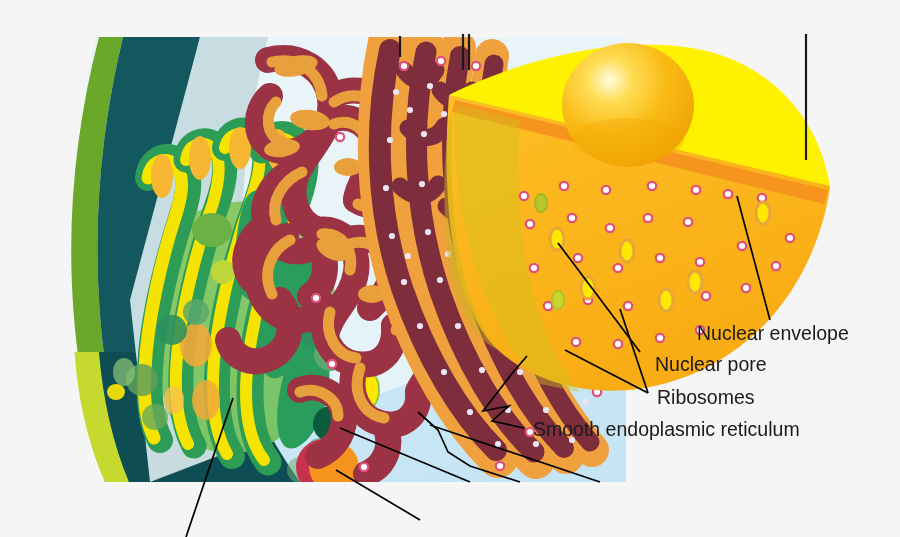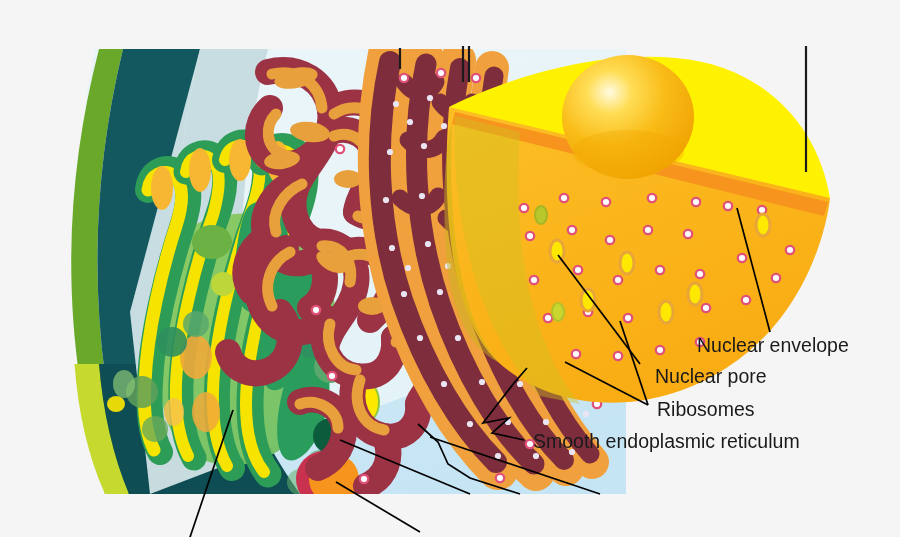--- a/index.html
+++ b/index.html
@@ -3,21 +3,21 @@
 <meta charset="utf-8">
 <style>
   html,body{margin:0;padding:0;}
   body{
     width:900px;height:537px;
     background:#f5f5f5;
     font-family:"Liberation Sans", sans-serif;
     overflow:hidden;
     position:relative;
   }
-  #stage{position:absolute;left:0;top:12px;width:900px;height:376px;}
+  #stage{position:absolute;left:0;top:0;width:900px;height:376px;}
   svg{display:block;}
   .lbl{
     font-family:"Liberation Sans", sans-serif;
     fill:#1a1a1a;
     font-size:19.5px;
     dominant-baseline:alphabetic;
   }
   .leader{
     fill:none;
     stroke:#000000;

